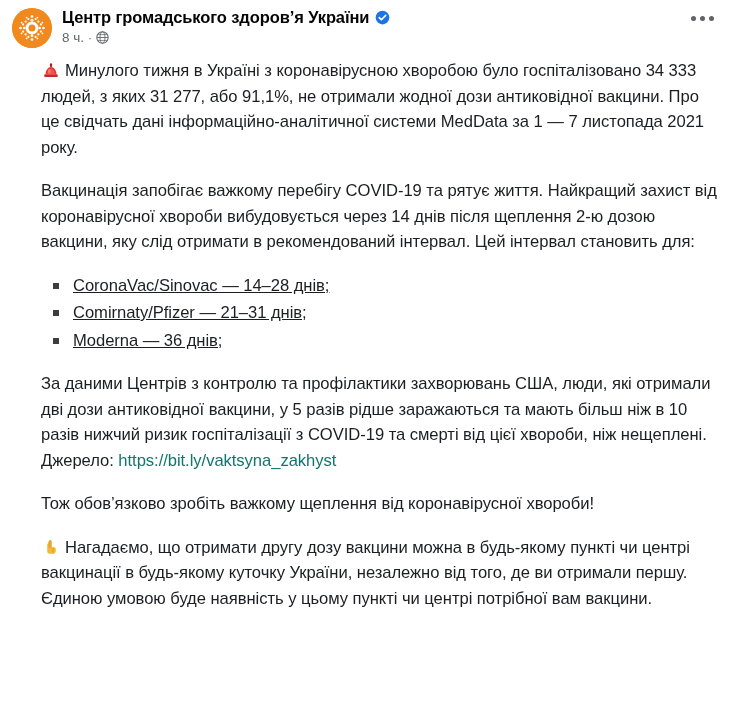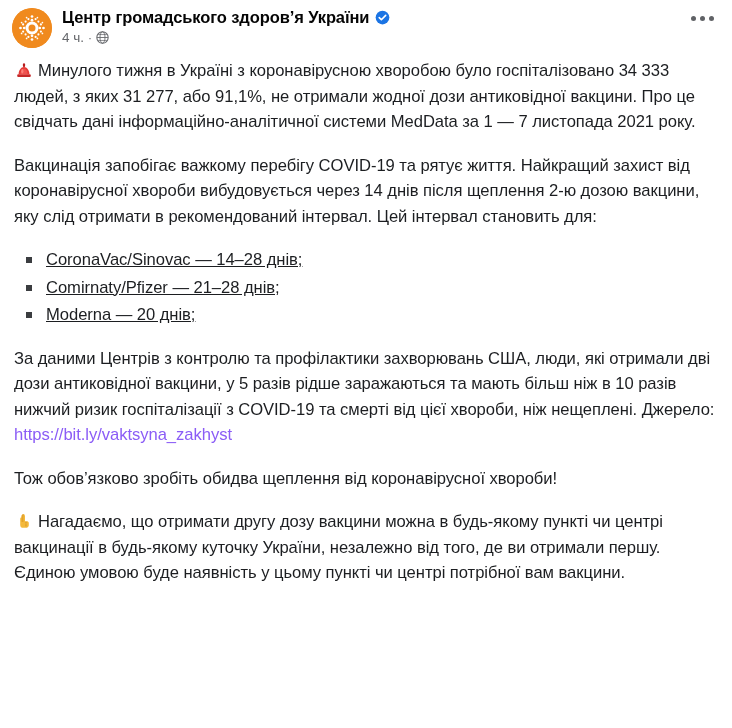--- a/index.html
+++ b/index.html
@@ -105,20 +105,21 @@
     display: block;
   }
 
   
   .post-body {
     padding: 6px 14px 0 14px;
     font-size: 16.6px;
     line-height: 25.5px;
     color: #1c1e21;
     letter-spacing: -0.05px;
+    margin-left: 27px;
   }
 
   .para {
     margin: 0 0 18px 0;
   }
 
   .emoji {
     display: inline-block;
     vertical-align: -3px;
     width: 20px;
@@ -142,21 +143,21 @@
     content: "";
     position: absolute;
     left: 2px;
     top: 10px;
     width: 6px;
     height: 6px;
     background: #3b3d40;
   }
 
   .link {
-    color: #8b5cf6;
+    color: #0f766e;
     text-decoration: none;
     cursor: pointer;
     word-break: break-all;
   }
 </style>
 </head>
 <body>
 
 <div class="post">
 
@@ -208,21 +209,21 @@
         <span class="page-name">Центр громадського здоров’я України</span>
         <span class="verified-badge">
           <svg width="15" height="15" viewBox="0 0 24 24">
             <circle cx="12" cy="12" r="11" fill="#1b74e4"></circle>
             <path d="M6.8 12.2l3.4 3.4 6.9-6.9" fill="none" stroke="#ffffff" stroke-width="2.6" stroke-linecap="round" stroke-linejoin="round"></path>
           </svg>
         </span>
       </div>
 
       <div class="meta-row">
-        <span class="meta-time">4 ч.</span>
+        <span class="meta-time">8 ч.</span>
         <span class="meta-dot">·</span>
         <span class="globe-icon">
           <svg width="13" height="13" viewBox="0 0 16 16">
             <circle cx="8" cy="8" r="7" fill="none" stroke="#65676b" stroke-width="1.3"></circle>
             <ellipse cx="8" cy="8" rx="3.1" ry="7" fill="none" stroke="#65676b" stroke-width="1.1"></ellipse>
             <path d="M1.3 8h13.4" stroke="#65676b" stroke-width="1.1" fill="none"></path>
             <path d="M2.6 4.4h10.8M2.6 11.6h10.8" stroke="#65676b" stroke-width="0.9" fill="none"></path>
           </svg>
         </span>
       </div>
@@ -248,30 +249,30 @@
         </svg>
       </span><span>Минулого тижня в Україні з коронавірусною хворобою було госпіталізовано 34 333 людей, з яких 31 277, або 91,1%, не отримали жодної дози антиковідної вакцини. Про це свідчать дані інформаційно-аналітичної системи MedData за 1 — 7 листопада 2021 року.</span>
     </p>
 
     <p class="para">
       <span>Вакцинація запобігає важкому перебігу COVID-19 та рятує життя. Найкращий захист від коронавірусної хвороби вибудовується через 14 днів після щеплення 2-ю дозою вакцини, яку слід отримати в рекомендований інтервал. Цей інтервал становить для:</span>
     </p>
 
     <ul class="bullet-list">
       <li><span>CoronaVac/Sinovac — 14–28 днів;</span></li>
-      <li><span>Comirnaty/Pfizer — 21–28 днів;</span></li>
-      <li><span>Moderna — 20 днів;</span></li>
+      <li><span>Comirnaty/Pfizer — 21–31 днів;</span></li>
+      <li><span>Moderna — 36 днів;</span></li>
     </ul>
 
     <p class="para">
       <span>За даними Центрів з контролю та профілактики захворювань США, люди, які отримали дві дози антиковідної вакцини, у 5 разів рідше заражаються та мають більш ніж в 10 разів нижчий ризик госпіталізації з COVID-19 та смерті від цієї хвороби, ніж нещеплені. Джерело: </span><a class="link" href="#">https://bit.ly/vaktsyna_zakhyst</a>
     </p>
 
     <p class="para">
-      <span>Тож обов’язково зробіть обидва щеплення від коронавірусної хвороби!</span>
+      <span>Тож обов’язково зробіть важкому щеплення від коронавірусної хвороби!</span>
     </p>
 
     <p class="para">
       <span class="emoji">
         <svg width="20" height="20" viewBox="0 0 20 20">
           <path d="M7.6 6.2c0-1.2 0.7-2.0 1.7-2.0s1.7 0.8 1.7 2.0v5.0h1.6c1.3 0 2.2 0.6 2.2 1.9v2.1c0 1.5-1.2 2.6-3.0 2.6H9.4c-2.0 0-3.2-1.0-3.2-2.9V8.9c0-0.9 0.5-1.4 1.2-1.4z" fill="#f4b93c"></path>
           <path d="M7.6 6.2c0-1.2 0.7-2.0 1.7-2.0 0.5 0 0.9 0.2 1.2 0.6-0.6 0.2-1.0 0.8-1.0 1.6v5.6H7.6z" fill="#e2a32c"></path>
           <path d="M11.4 12.3h1.1M11.4 14.1h1.1M11.4 15.8h1.1" stroke="#d79526" stroke-width="0.7" fill="none" stroke-linecap="round"></path>
         </svg>
       </span><span>Нагадаємо, що отримати другу дозу вакцини можна в будь-якому пункті чи центрі вакцинації в будь-якому куточку України, незалежно від того, де ви отримали першу. Єдиною умовою буде наявність у цьому пункті чи центрі потрібної вам вакцини.</span>

